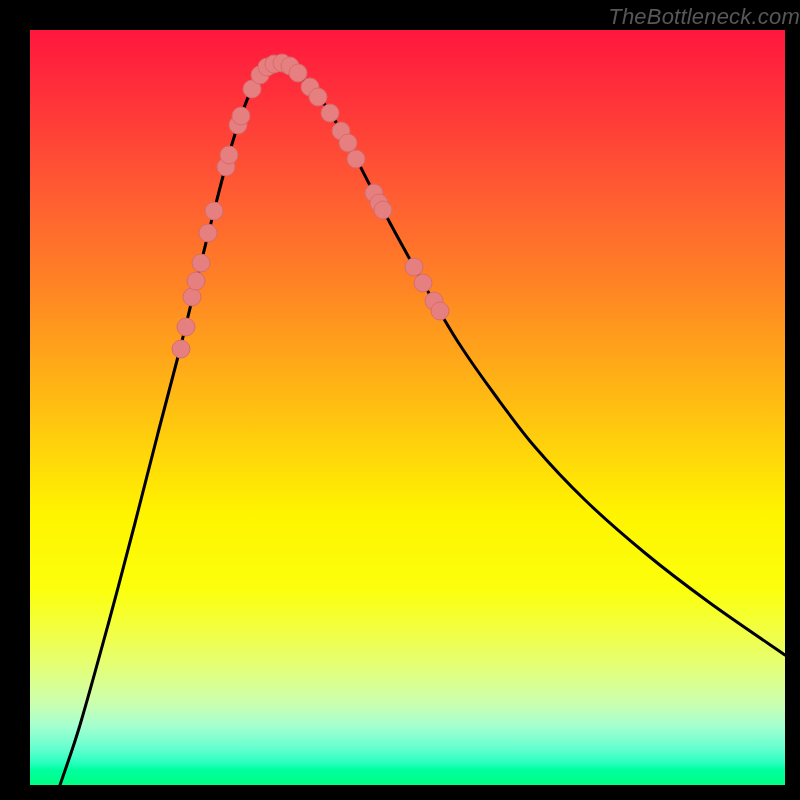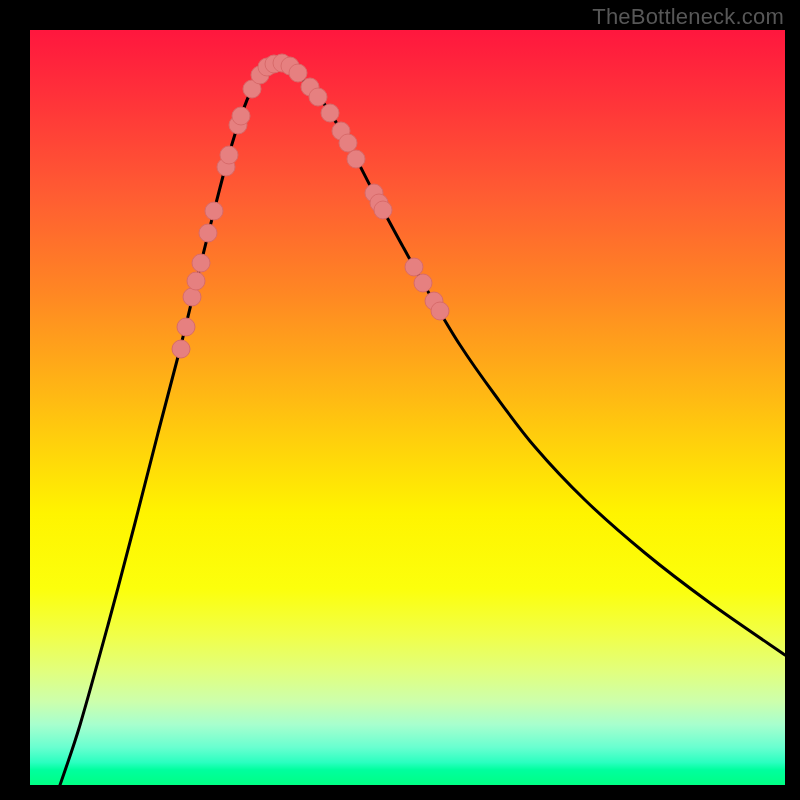--- a/index.html
+++ b/index.html
@@ -45,26 +45,27 @@
       #a7ffce 92%,
       #69ffd0 95%,
       #2bffc0 97%,
       #00ff9e 98%,
       #00ff84 100%
     );
   }
   .watermark {
     position: absolute;
     top: 4px;
-    right: 16px;
+    right: 0;
     color: #575757;
     font-size: 22px;
     font-weight: 500;
     letter-spacing: 0.2px;
     user-select: none;
+    font-style: italic;
   }
   svg.curve {
     position: absolute;
     inset: 0;
     width: 100%;
     height: 100%;
   }
 </style>
 </head>
 <body>

